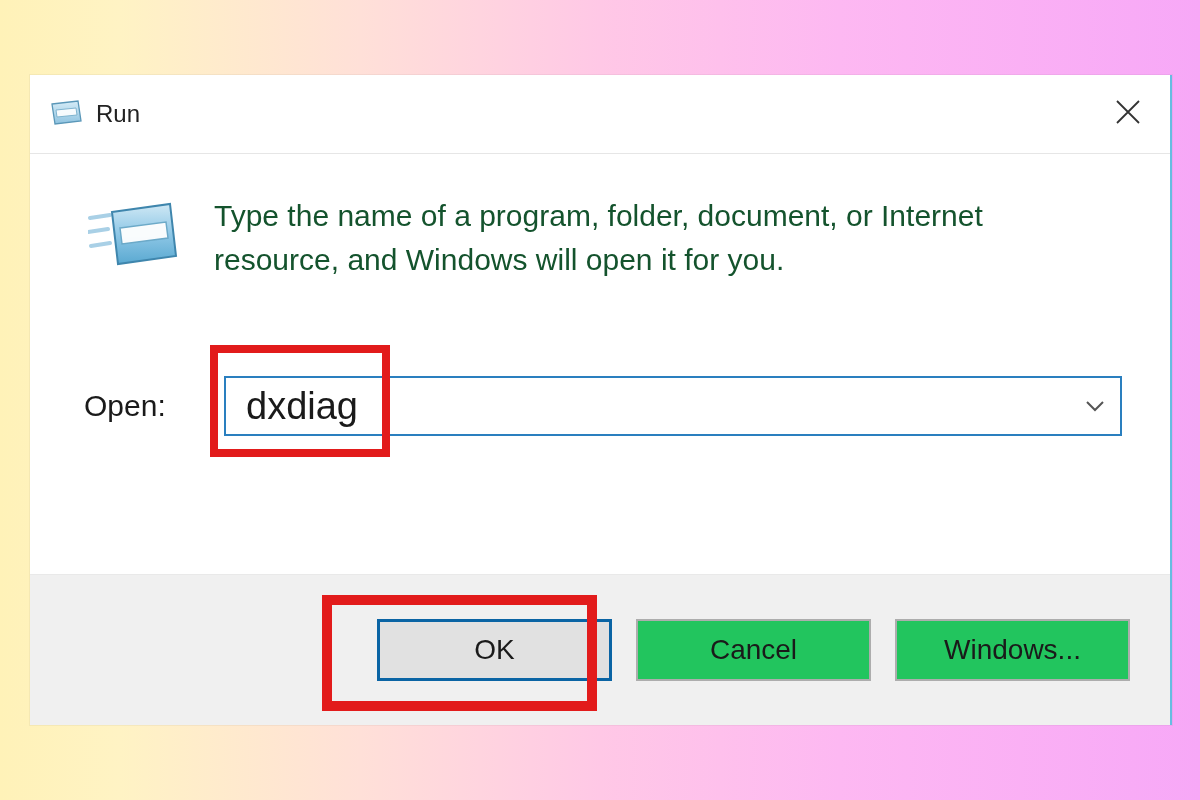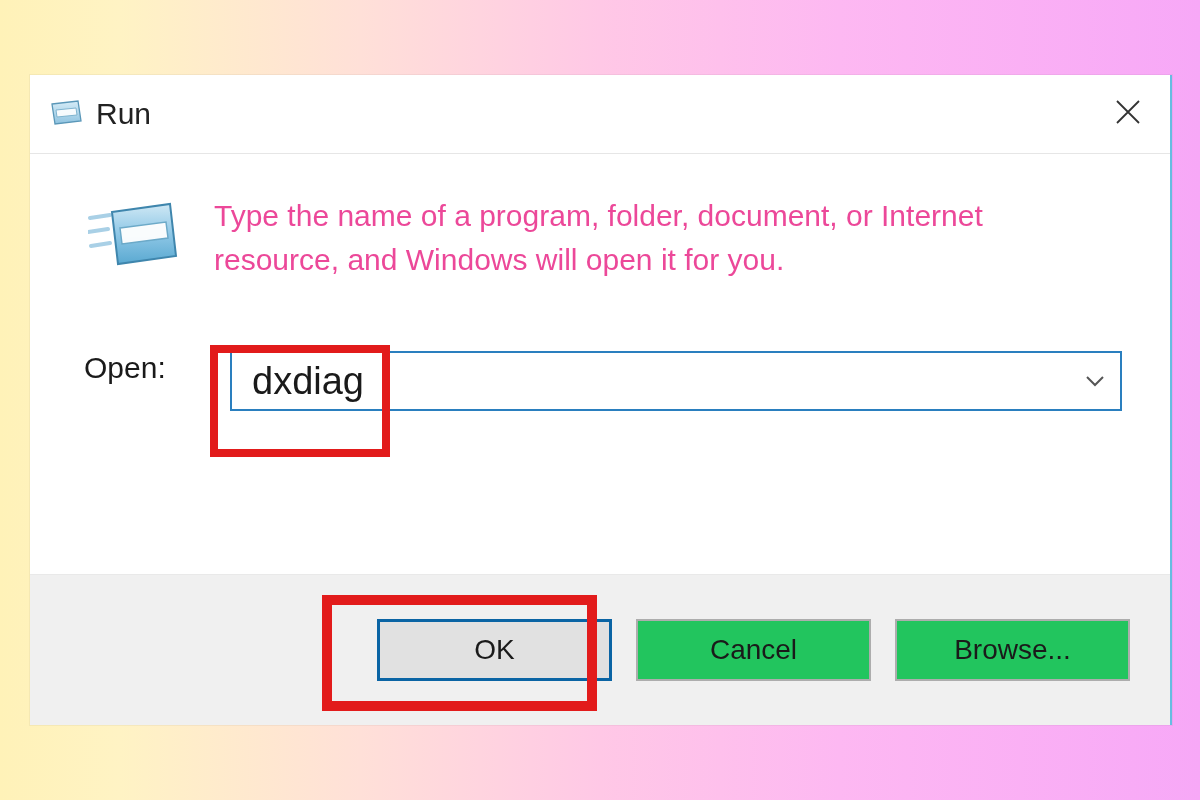--- a/index.html
+++ b/index.html
@@ -43,21 +43,21 @@
     align-items: center;
     border-bottom: 1px solid #e6e6e6;
     padding: 0 12px 0 18px;
   }
   .titlebar .win-icon {
     width: 36px;
     height: 28px;
     margin-right: 12px;
   }
   .titlebar .title-text {
-    font-size: 30px;
+    font-size: 24px;
     color: #222;
     flex: 0 0 auto;
   }
   .titlebar .spacer { flex: 1 1 auto; }
   .titlebar .close {
     width: 60px;
     height: 60px;
     display: flex;
     align-items: center;
     justify-content: center;
@@ -82,28 +82,28 @@
   .run-big-icon {
     flex: 0 0 auto;
     width: 90px;
     height: 80px;
     margin-top: 4px;
     margin-left: 10px;
   }
   .desc-text {
     font-size: 30px;
     line-height: 1.45;
-    color: #ec4899;
+    color: #14532d;
     max-width: 900px;
   }
 
   .open-row {
     display: flex;
-    align-items: flex-start;
-    gap: 6px;
+    align-items: center;
+    gap: 0;
     position: relative;
     height: 110px;
   }
   .open-label {
     font-size: 30px;
     color: #1a1a1a;
     width: 140px;
     padding-left: 6px;
   }
   .combo {
@@ -251,20 +251,20 @@
     </div>
 
     <div class="footer">
       <button class="btn default">
         <span>OK</span>
       </button>
       <button class="btn">
         <span>Cancel</span>
       </button>
       <button class="btn">
-        <span>Browse...</span>
+        <span>Windows...</span>
       </button>
 
       <div class="hl-ok" style="left:292px; top:20px; width:275px; height:116px;"></div>
     </div>
 
   </div>
 </div>
 
 </body></html>

